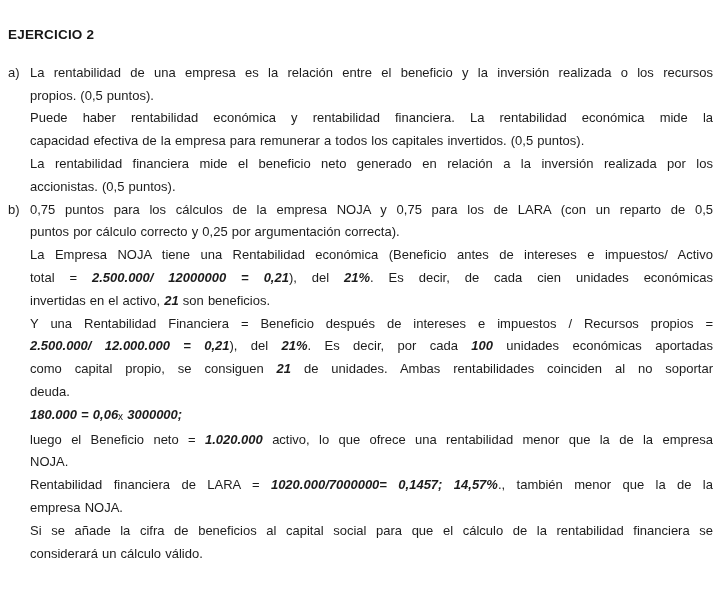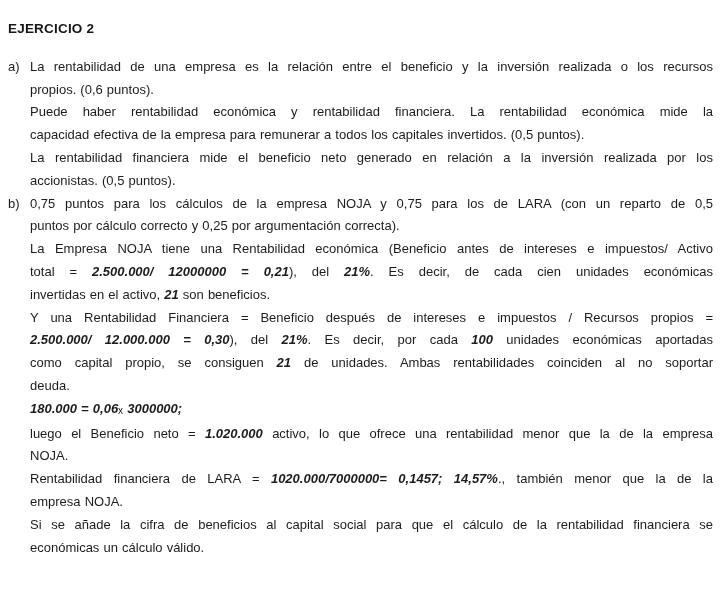--- a/index.html
+++ b/index.html
@@ -13,21 +13,21 @@
     overflow: hidden;
     font-family: "Liberation Sans", sans-serif;
     font-size: 13px;
     color: #1c1c1c;
     -webkit-font-smoothing: antialiased;
   }
   .page {
     box-sizing: border-box;
     width: 722px;
     height: 615px;
-    padding: 18px 9px 0 8px;
+    padding: 24px 9px 0 8px;
     background: #ffffff;
   }
   .title {
     font-size: 13.5px;
     font-weight: bold;
     letter-spacing: 0.2px;
     line-height: 22.8px;
     margin: 0 0 15px 0;
     color: #161616;
   }
@@ -66,21 +66,21 @@
 </head>
 <body>
 
 <div class="page">
   <h1 class="title">EJERCICIO 2</h1>
   <div class="doc-body">
       <div class="block">
         <span class="marker">a)</span>
         <div class="para">
           <div class="line justify"><span class="seg">La rentabilidad de una empresa es la relación entre el beneficio y la inversión realizada o los recursos</span></div>
-          <div class="line"><span class="seg">propios. (0,6 puntos).</span></div>
+          <div class="line"><span class="seg">propios. (0,5 puntos).</span></div>
         </div>
         <div class="para">
           <div class="line justify"><span class="seg">Puede haber rentabilidad económica y rentabilidad financiera. La rentabilidad económica mide la</span></div>
           <div class="line"><span class="seg">capacidad efectiva de la empresa para remunerar a todos los capitales invertidos. (0,5 puntos).</span></div>
         </div>
         <div class="para">
           <div class="line justify"><span class="seg">La rentabilidad financiera mide el beneficio neto generado en relación a la inversión realizada por los</span></div>
           <div class="line"><span class="seg">accionistas. (0,5 puntos).</span></div>
         </div>
       </div>
@@ -90,34 +90,34 @@
           <div class="line justify"><span class="seg">0,75 puntos para los cálculos de la empresa NOJA y 0,75 para los de LARA (con un reparto de 0,5</span></div>
           <div class="line"><span class="seg">puntos por cálculo correcto y 0,25 por argumentación correcta).</span></div>
         </div>
         <div class="para">
           <div class="line justify"><span class="seg">La Empresa NOJA tiene una Rentabilidad económica (Beneficio antes de intereses e impuestos/ Activo</span></div>
           <div class="line justify"><span class="seg">total = </span><span class="seg b">2.500.000/ 12000000 = 0,21</span><span class="seg">), del </span><span class="seg b">21%</span><span class="seg">. Es decir, de cada cien unidades económicas</span></div>
           <div class="line"><span class="seg">invertidas en el activo, </span><span class="seg b">21</span><span class="seg"> son beneficios.</span></div>
         </div>
         <div class="para">
           <div class="line justify"><span class="seg">Y una Rentabilidad Financiera = Beneficio después de intereses e impuestos / Recursos propios =</span></div>
-          <div class="line justify"><span class="seg b">2.500.000/ 12.000.000 = 0,30</span><span class="seg">), del </span><span class="seg b">21%</span><span class="seg">. Es decir, por cada </span><span class="seg b">100</span><span class="seg"> unidades económicas aportadas</span></div>
+          <div class="line justify"><span class="seg b">2.500.000/ 12.000.000 = 0,21</span><span class="seg">), del </span><span class="seg b">21%</span><span class="seg">. Es decir, por cada </span><span class="seg b">100</span><span class="seg"> unidades económicas aportadas</span></div>
           <div class="line justify"><span class="seg">como capital propio, se consiguen </span><span class="seg b">21</span><span class="seg"> de unidades. Ambas rentabilidades coinciden al no soportar</span></div>
           <div class="line"><span class="seg">deuda.</span></div>
         </div>
         <div class="para">
           <div class="line"><span class="seg b">180.000 = 0,06</span><span class="seg sub">x</span><span class="seg b"> 3000000;</span></div>
         </div>
         <div class="para">
           <div class="line justify"><span class="seg">luego el Beneficio neto = </span><span class="seg b">1.020.000</span><span class="seg"> activo, lo que ofrece una rentabilidad menor que la de la empresa</span></div>
           <div class="line"><span class="seg">NOJA.</span></div>
         </div>
         <div class="para">
           <div class="line justify"><span class="seg">Rentabilidad financiera de LARA = </span><span class="seg b">1020.000/7000000= 0,1457; 14,57%</span><span class="seg">., también menor que la de la</span></div>
           <div class="line"><span class="seg">empresa NOJA.</span></div>
         </div>
         <div class="para">
           <div class="line justify"><span class="seg">Si se añade la cifra de beneficios al capital social para que el cálculo de la rentabilidad financiera se</span></div>
-          <div class="line"><span class="seg">económicas un cálculo válido.</span></div>
+          <div class="line"><span class="seg">considerará un cálculo válido.</span></div>
         </div>
       </div>
     </div>
 </div>
 
 </body></html>

